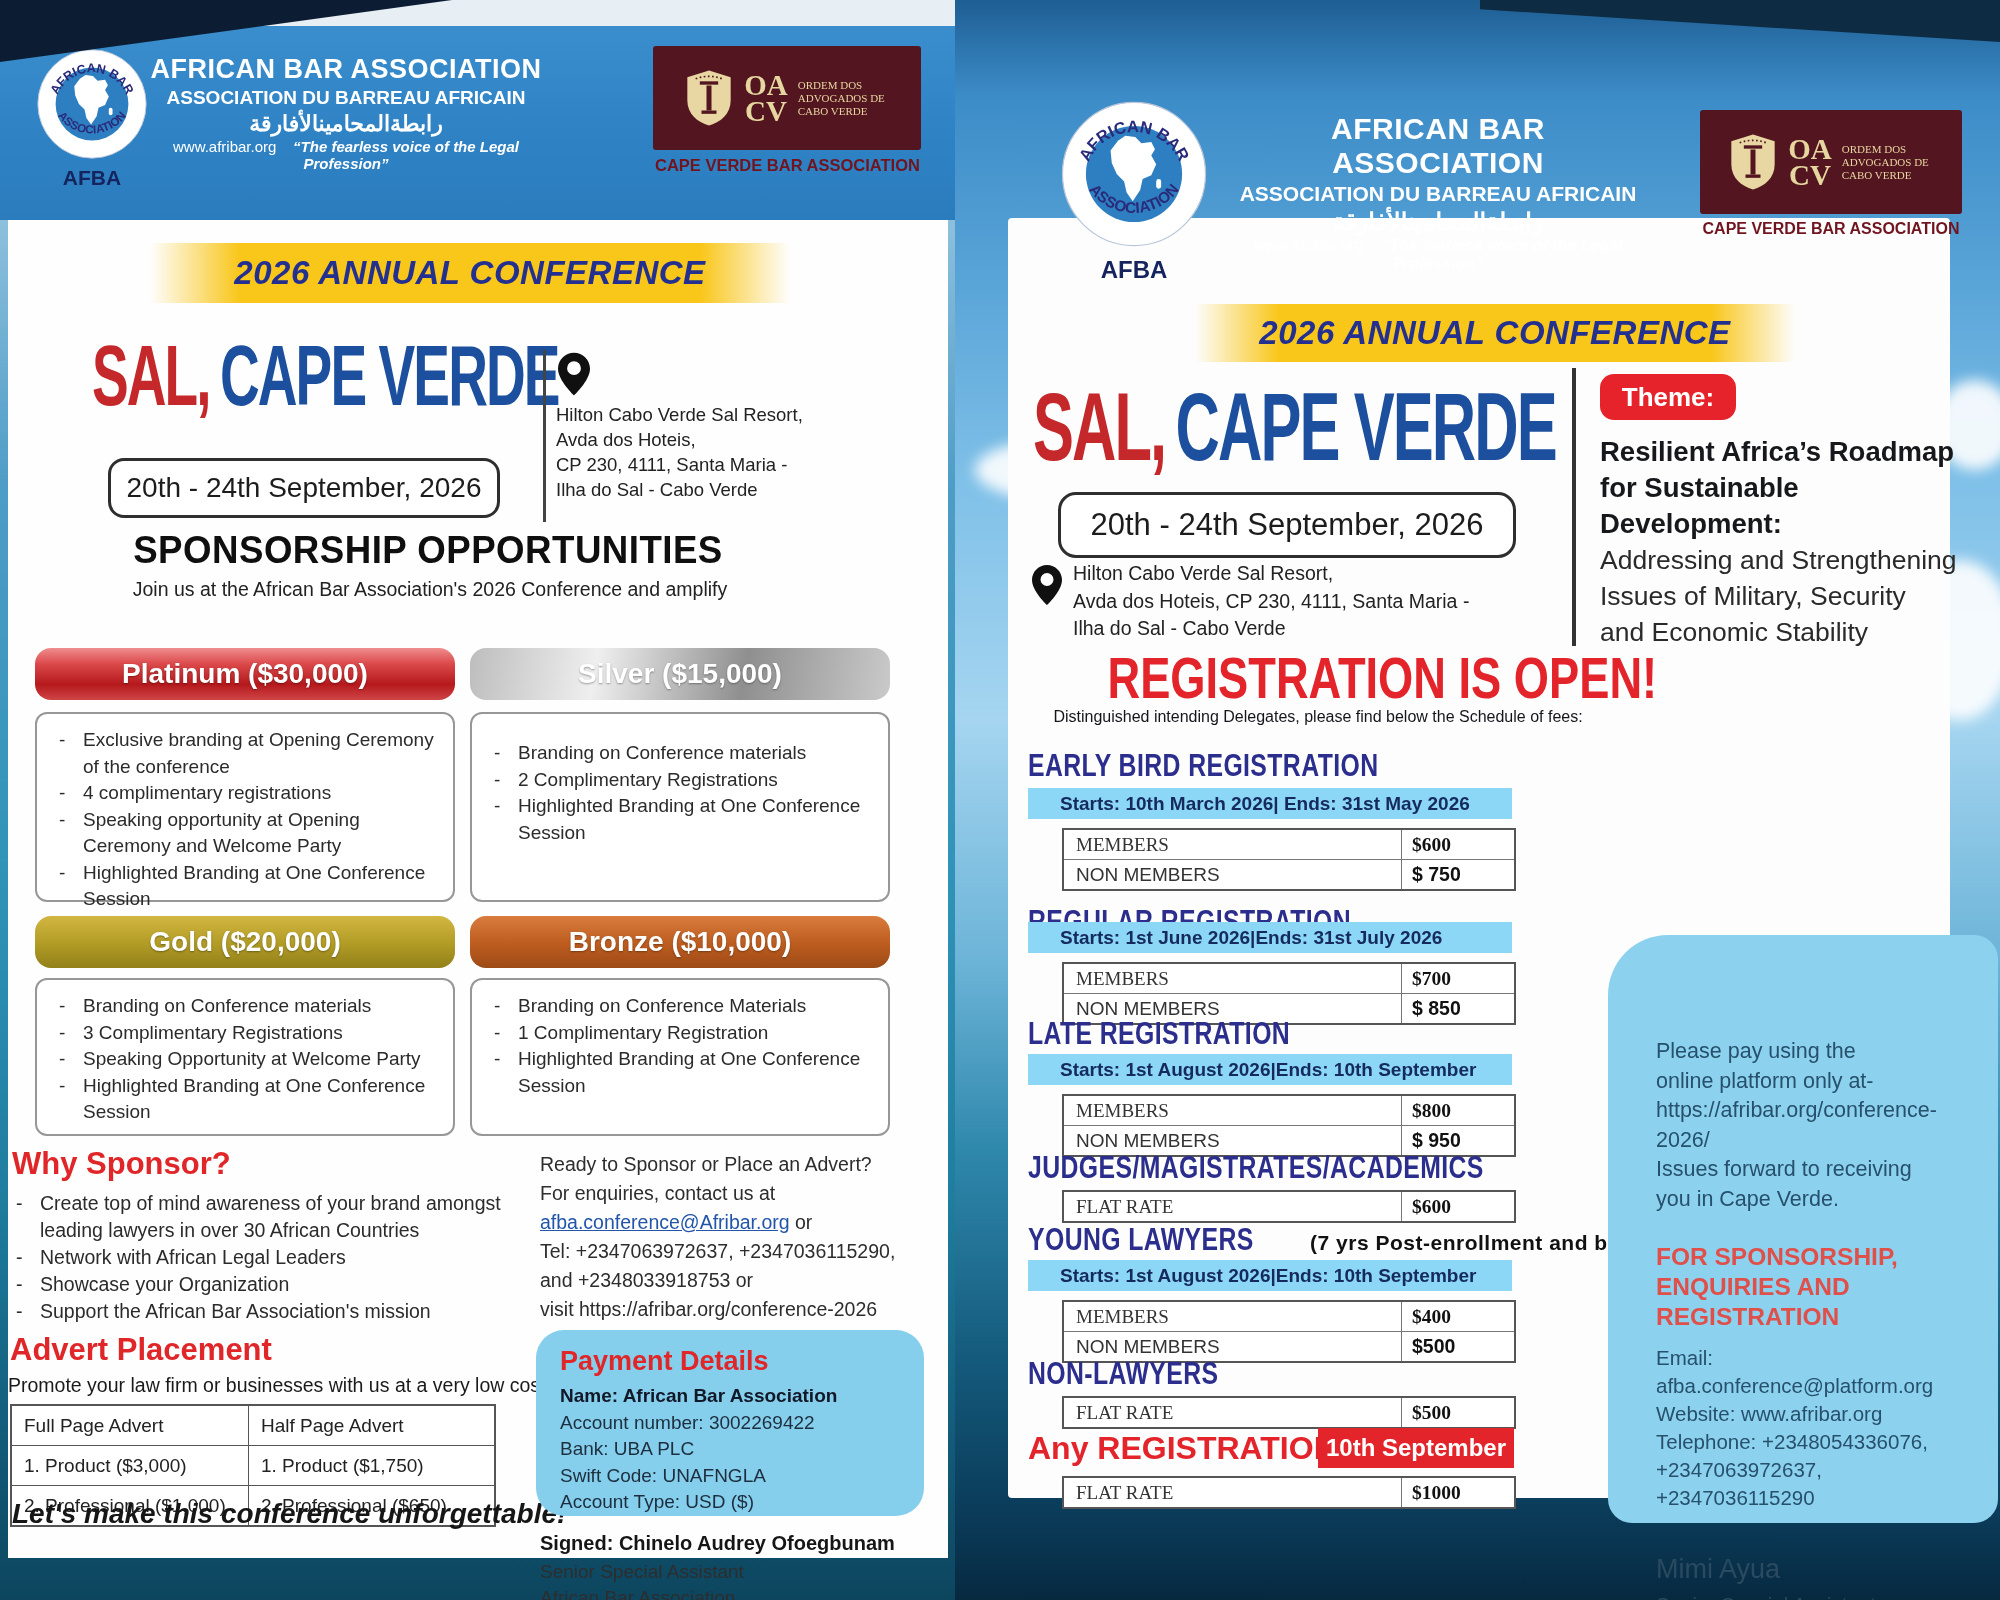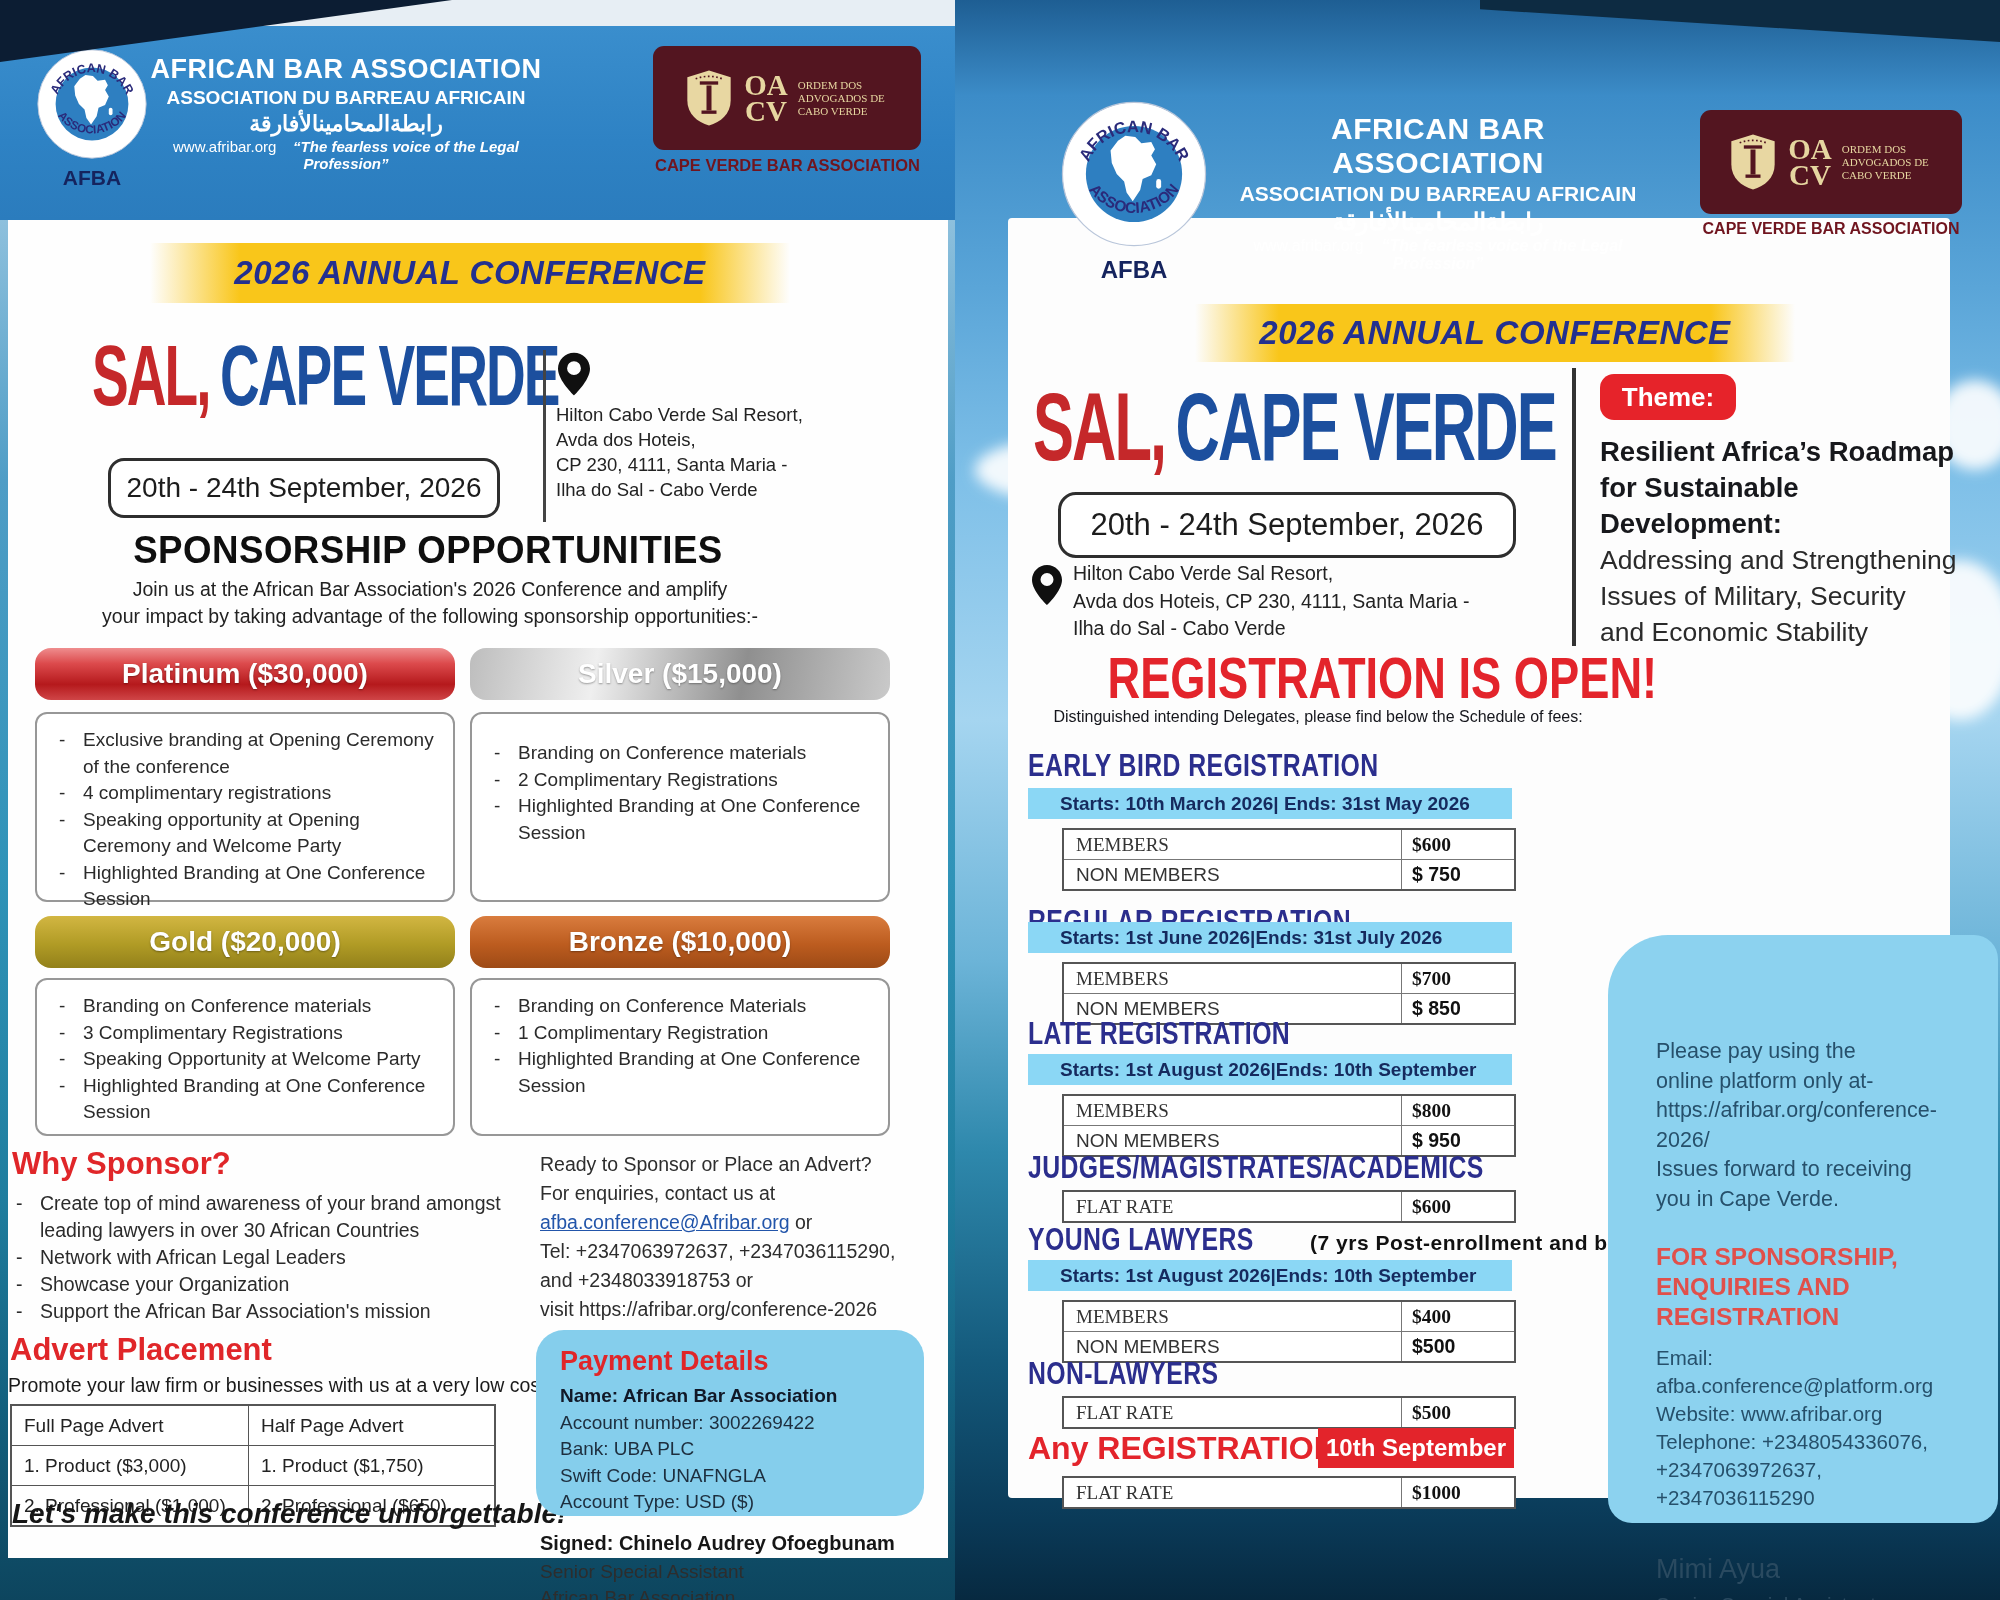--- a/index.html
+++ b/index.html
@@ -18,21 +18,21 @@
   .lf-sliver{left:0;top:0;width:955px;height:26px;background:#e7eef4;}
   .lf-band{left:0;top:26px;width:955px;height:194px;background:linear-gradient(180deg,#3a8ecd 0%,#2e82c4 60%,#2b7cbd 100%);}
   .lf-panel{left:8px;top:220px;width:940px;height:1338px;background:#fefefe;}
   .org-block{text-align:center;color:#fff;}
   .org-name{font-size:27px;font-weight:bold;letter-spacing:.5px;}
   .org-name-fr{font-size:19px;font-weight:bold;margin-top:2px;}
   .org-ar{font-size:22px;margin-top:2px;font-weight:bold;}
   .org-web{font-size:15px;margin-top:1px;}
   .org-web .slog{font-style:italic;font-weight:bold;}
   .afba-abbr{font-size:21px;font-weight:bold;color:#15245e;text-align:center;}
-  .oacv-box{background:#531520;border-radius:11px;display:flex;align-items:center;justify-content:center;gap:10px;}
+  .oacv-box{background:#531520;border-radius:3px;display:flex;align-items:center;justify-content:center;gap:10px;}
   .oacv-initials{font-family:"Liberation Serif",serif;color:#e6d6a0;font-size:29px;line-height:26px;font-weight:bold;text-align:center;}
   .oacv-full{color:#e6d6a0;font-size:11px;line-height:13px;width:92px;font-family:"Liberation Serif",serif;}
   .oacv-caption{font-weight:bold;color:#70151f;text-align:center;font-size:16.5px;}
   .banner{display:flex;align-items:center;justify-content:center;
     background:linear-gradient(90deg,rgba(249,198,26,0) 0%,#f9c61a 14%,#f9c61a 86%,rgba(249,198,26,0) 100%);}
   .banner span{font-size:33px;font-weight:bold;font-style:italic;color:#23308f;letter-spacing:.5px;}
   .bigtitle{display:flex;gap:16px;white-space:nowrap;font-weight:bold;letter-spacing:-3px;transform-origin:left center;}
   .bigtitle .t-red{color:#c5282a;}
   .bigtitle .t-blue{color:#1c4f9e;}
   .datebadge{border:3px solid #2e2e2e;border-radius:16px;display:flex;align-items:center;justify-content:center;color:#1c1c1c;background:#fff;}
@@ -168,21 +168,20 @@
     <div>Hilton Cabo Verde Sal Resort,</div>
     <div>Avda dos Hoteis,</div>
     <div>CP 230, 4111, Santa Maria -</div>
     <div>Ilha do Sal - Cabo Verde</div>
   </div>
 
   <div class="abs datebadge" style="left:108px;top:458px;width:386px;height:54px;font-size:28px;">20th - 24th September, 2026</div>
 
   <div class="abs sp-head" style="left:8px;top:528px;width:840px;">SPONSORSHIP OPPORTUNITIES</div>
   <div class="abs sp-intro" style="left:20px;top:578px;width:820px;">Join us at the African Bar Association's 2026 Conference and amplify</div>
-  <div class="abs sp-intro" style="left:20px;top:605px;width:820px;">your impact by taking advantage of the following sponsorship opportunities:-</div>
 
   <div class="abs pill pill-platinum" style="left:35px;top:648px;width:420px;height:52px;">Platinum  ($30,000)</div>
   <div class="abs pill pill-silver" style="left:470px;top:648px;width:420px;height:52px;">Silver  ($15,000)</div>
 
   <div class="abs tierbox" style="left:35px;top:712px;width:420px;height:190px;">
     <div class="dashitem">
         <span class="dash">-</span>
         <span class="txt">Exclusive branding at Opening Ceremony of the conference</span>
       </div>
     <div class="dashitem">

